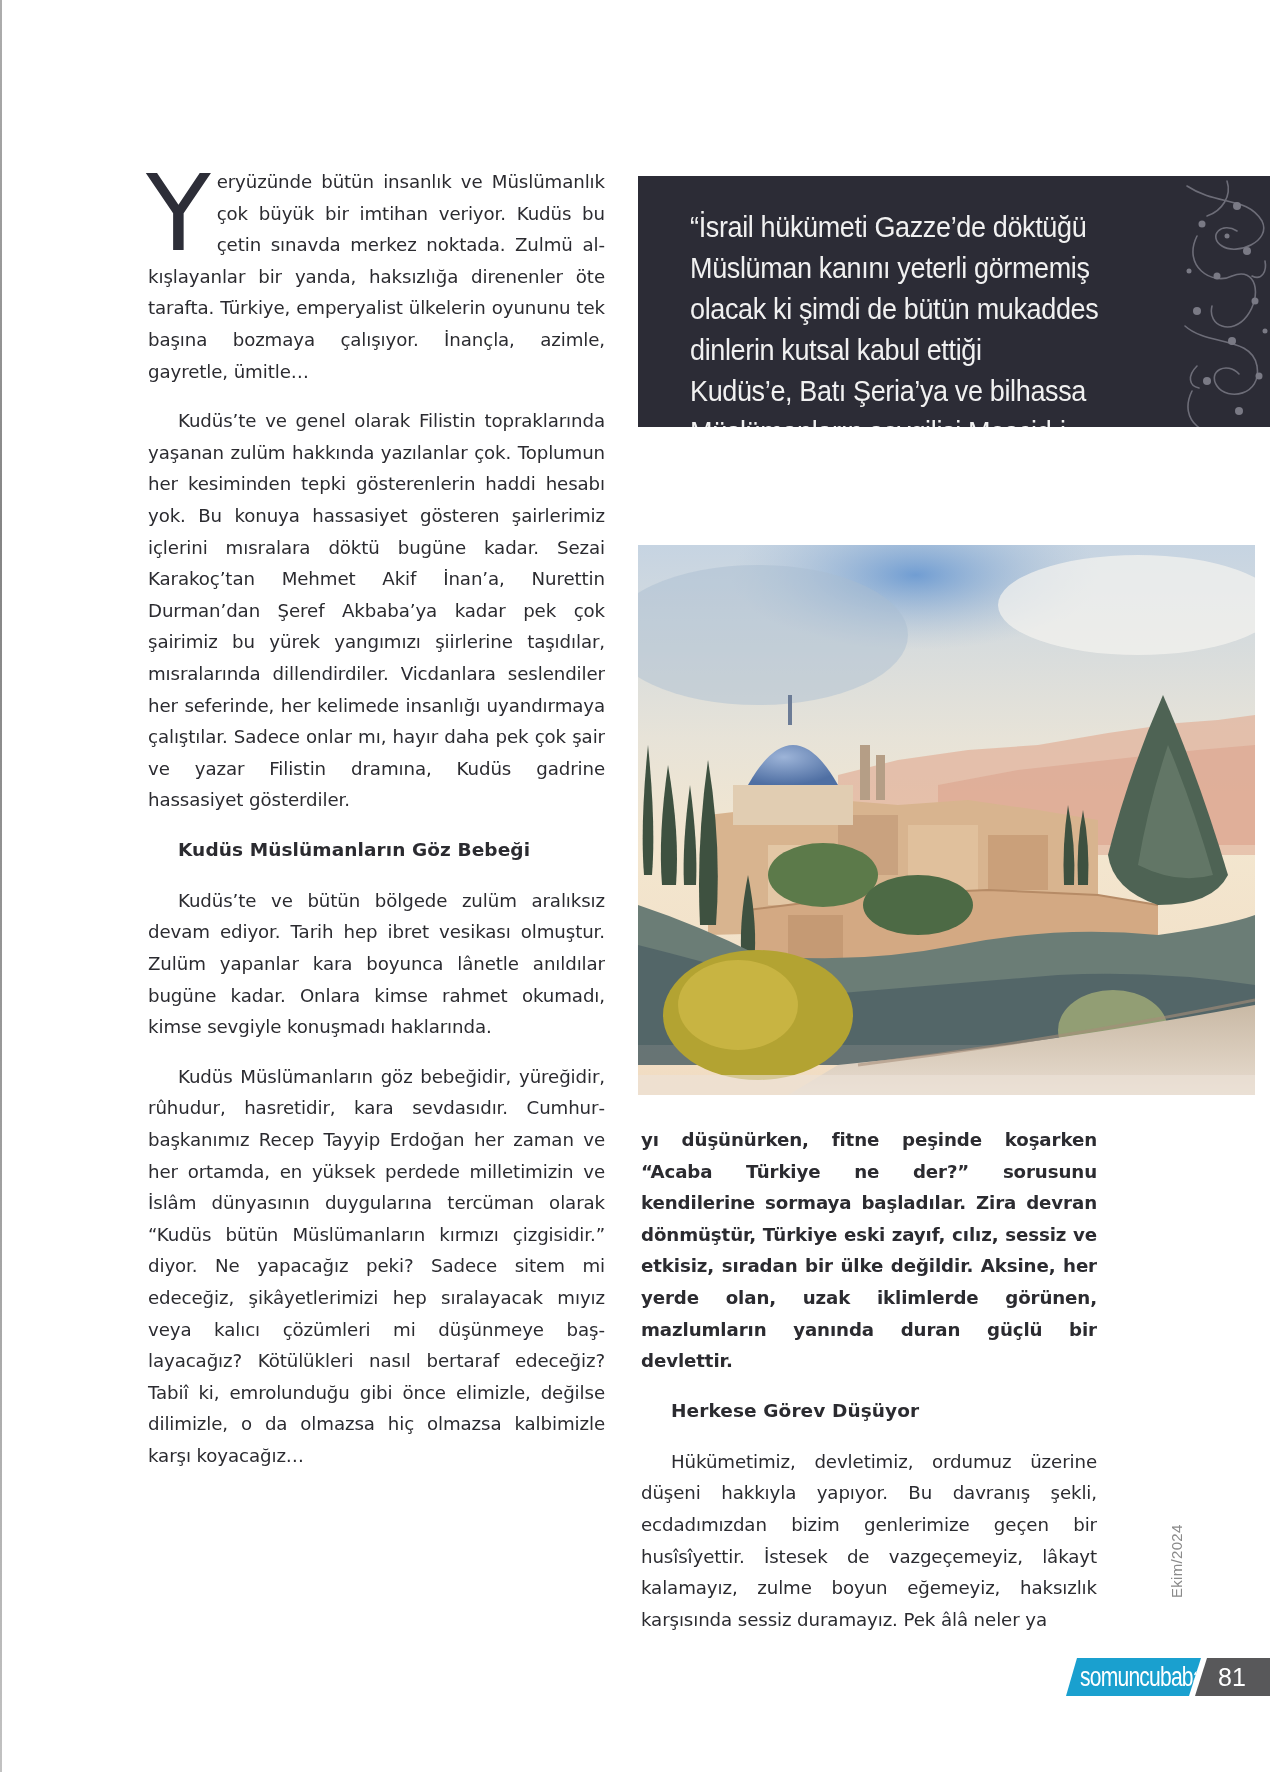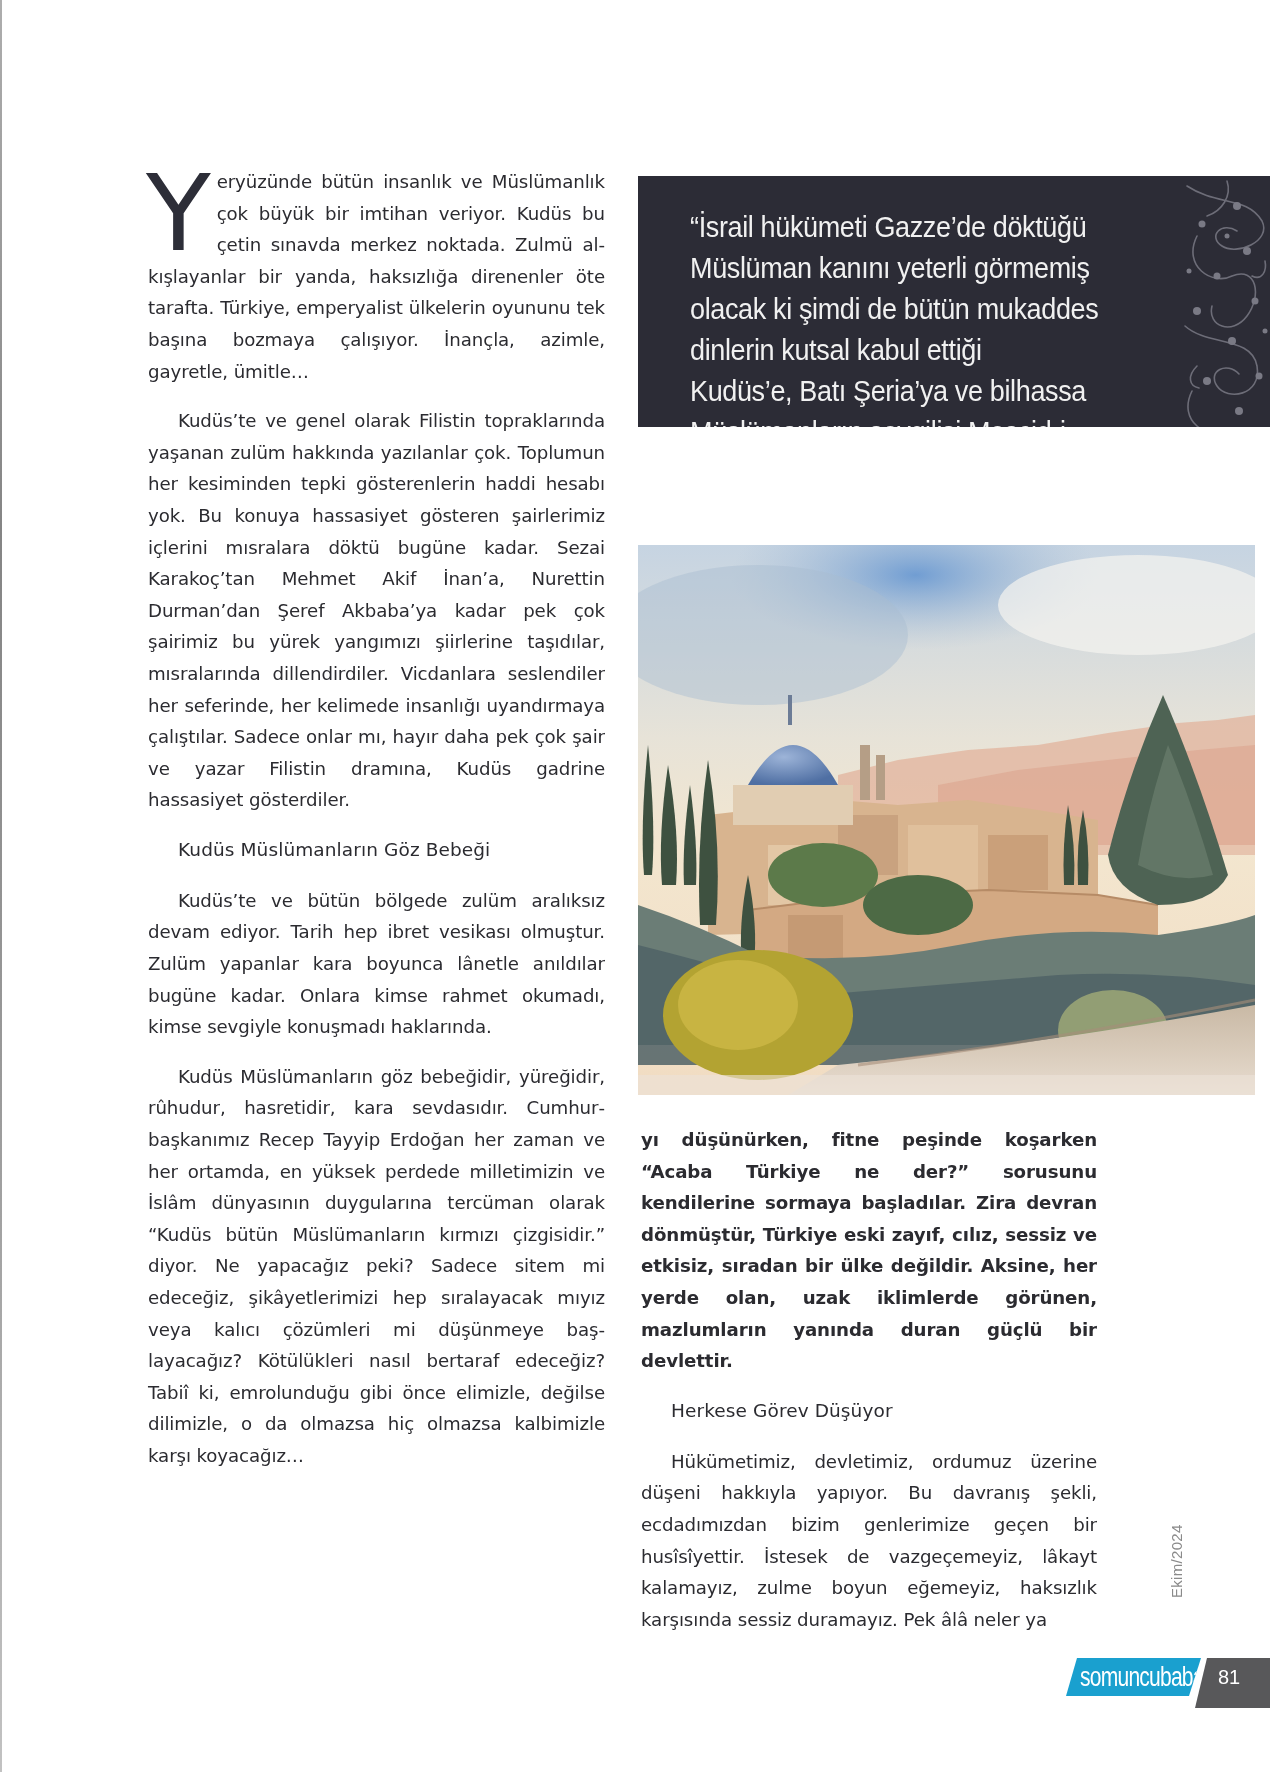--- a/index.html
+++ b/index.html
@@ -18,21 +18,21 @@
     line-height: 31.6px;
     text-align: justify;
     hyphens: manual;
     letter-spacing: -0.1px;
     color: #2b2b30;
   }
   .col p { text-indent: 30px; margin-bottom: 18px; }
   .col p.noindent { text-indent: 0; font-weight: bold; }
   .col p.last { margin-bottom: 8px; }
   .col h3 {
-    font-size: 18.5px; font-weight: normal; line-height: 31px;
+    font-size: 18.5px; font-weight: bold; line-height: 31px;
     margin: 8px 0 20px 30px; color: #2b2b30; letter-spacing: .1px;
   }
 
   #col-left { left: 148px; top: 166px; width: 457px; }
   #col-right { left: 641px; top: 1124px; width: 456px; }
 
   .dropcap {
     float: left;
     font-size: 106px;
     line-height: 84px;
@@ -87,26 +87,26 @@
     clip-path: polygon(11px 0, 100% 0, calc(100% - 12px) 100%, 0 100%);
     color: #fff;
     font-family: "Liberation Sans", sans-serif;
     font-size: 27px; line-height: 38px;
     padding-left: 14px;
     letter-spacing: -1px;
     transform-origin: left center;
   }
   #footer-brand span { display: inline-block; transform: scaleX(.78); transform-origin: left center; }
   #footer-page {
-    position: absolute; left: 1195px; top: 1658px; width: 75px; height: 50px;
+    position: absolute; left: 1195px; top: 1658px; width: 75px; height: 38px;
     background: #58585a;
     clip-path: polygon(12px 0, 100% 0, 100% 100%, 0 100%);
     color: #fff;
     font-family: "Liberation Sans", sans-serif;
-    font-size: 20px; line-height: 38px; padding-left: 23px;
+    font-size: 25px; line-height: 38px; padding-left: 23px;
   }
 </style>
 </head>
 <body>
 
 <div class="left-edge"></div>
 
 <div id="col-left" class="col">
   <p class="first-par">
     <span class="dropcap">Y</span><span>eryüzünde bütün insanlık ve Müslümanlık çok büyük bir imtihan veriyor. Kudüs bu çetin sınavda merkez noktada. Zulmü al­kışlayanlar bir yanda, haksızlığa direnenler öte tarafta. Türkiye, emperyalist ülkelerin oyununu tek başına bozmaya çalışıyor. İnançla, azimle, gayretle, ümitle…</span>

